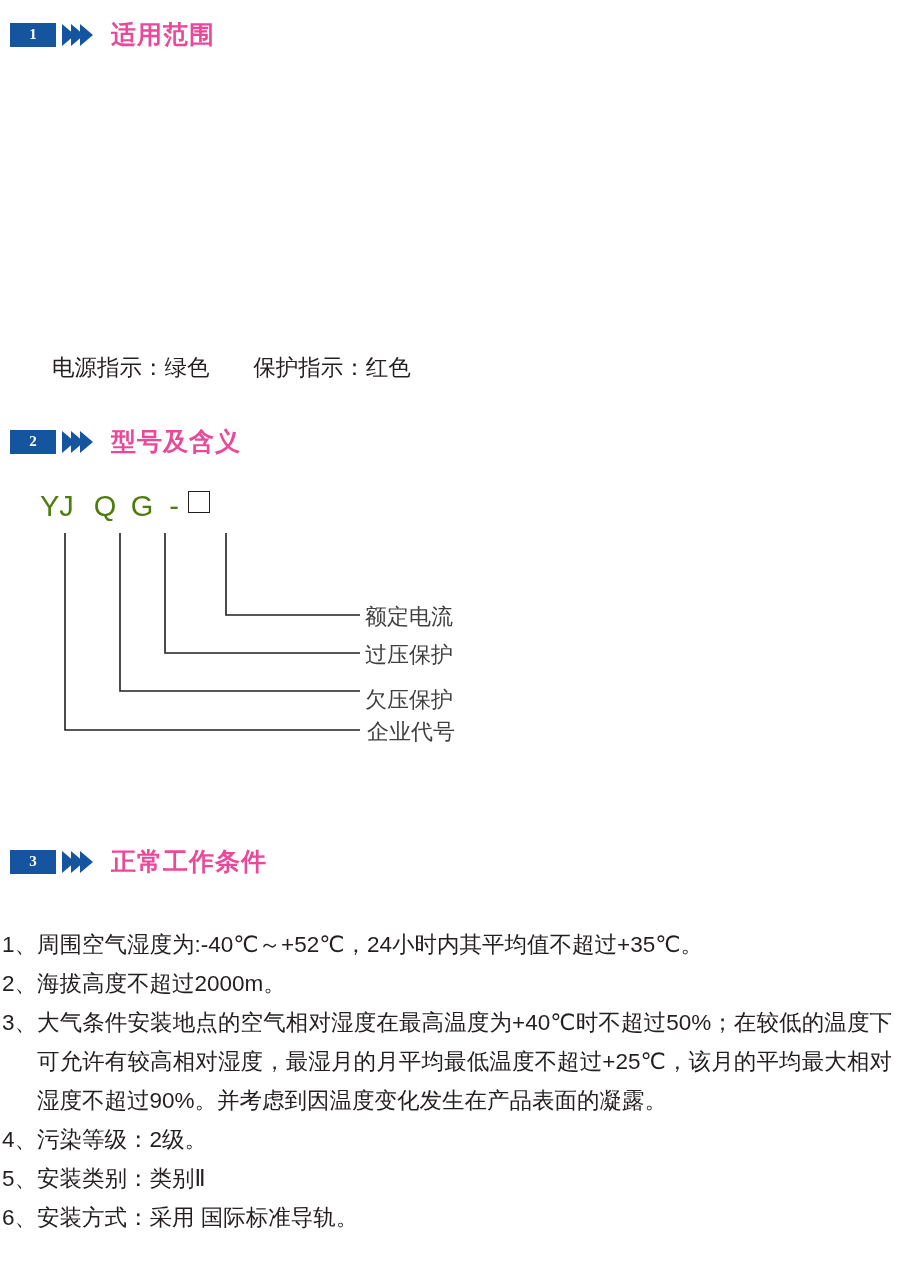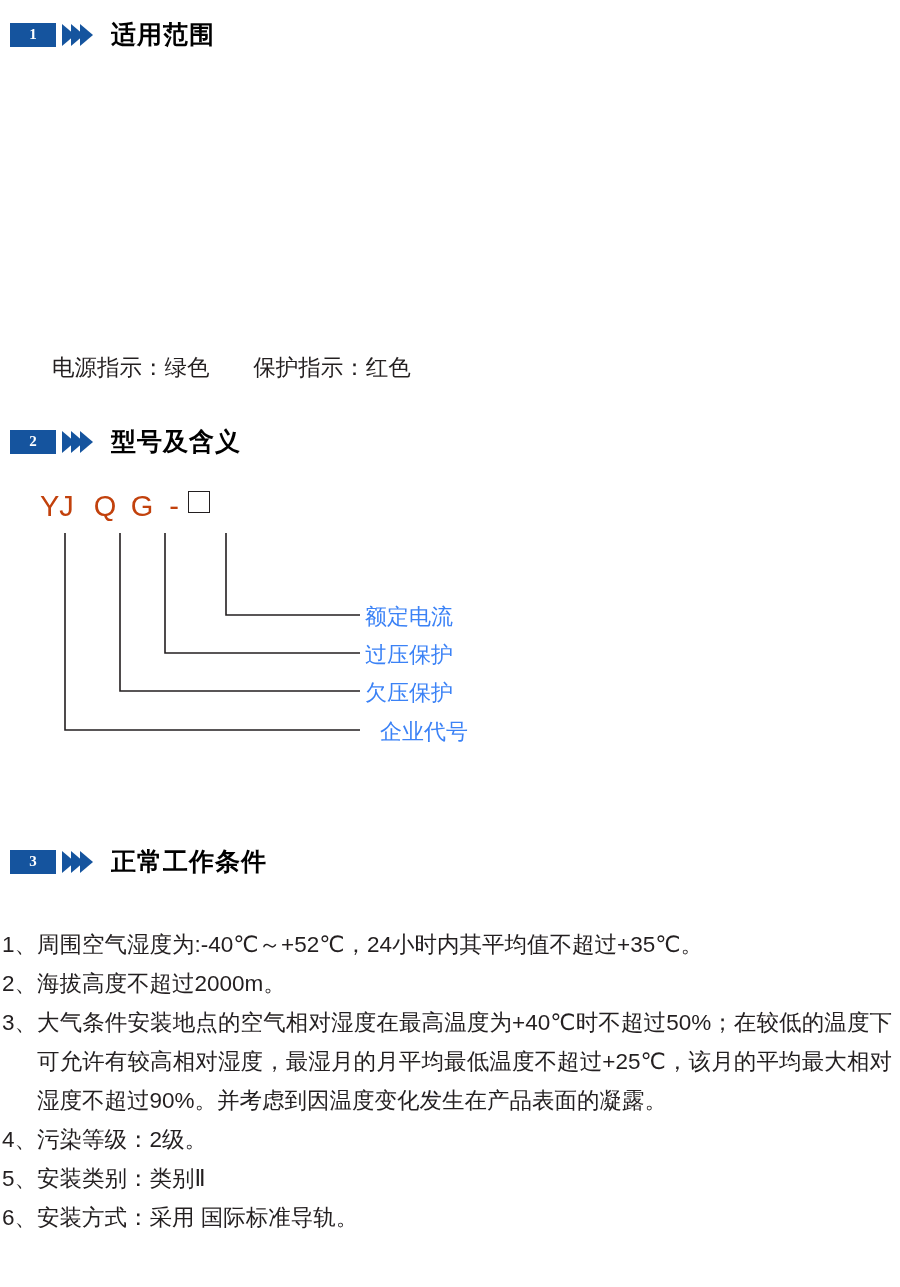--- a/index.html
+++ b/index.html
@@ -52,21 +52,21 @@
     height: 0;
     border-top: 11px solid transparent;
     border-bottom: 11px solid transparent;
     border-left: 13px solid #15549e;
     margin-right: -4px;
   }
   .sec-title {
     margin-left: 22px;
     font-size: 25px;
     font-weight: bold;
-    color: #000000;
+    color: #ec4899;
     letter-spacing: 1px;
   }
 
   
   .para {
     font-size: 22.5px;
     line-height: 40px;
     color: #231f20;
     letter-spacing: 0.3px;
     text-align: justify;
@@ -93,39 +93,39 @@
   #sec3-head { position: absolute; left: 10px; top: 845px; }
   #sec3-list { position: absolute; left: 2px; top: 925px; width: 890px; }
 
   
   .code-letters {
     position: absolute;
     left: 30px;
     top: 0px;
     font-size: 29px;
     letter-spacing: 0;
-    color: #c2410c;
+    color: #4d7c0f;
     font-family: "Liberation Sans", "DejaVu Sans", sans-serif;
   }
   .code-letters span { display: inline-block; }
   .l-yj { width: 46px; }
   .l-q  { width: 38px; text-align: center; }
   .l-g  { width: 36px; text-align: center; }
   .l-dash { width: 28px; text-align: center; }
   .box-sq {
     display: inline-block;
     width: 20px;
     height: 20px;
     border: 1.6px solid #231f20;
     vertical-align: 3px;
   }
   .lbl {
     position: absolute;
     font-size: 22px;
-    color: #3b82f6;
+    color: #404040;
     white-space: nowrap;
   }
   .diagram-svg {
     position: absolute;
     left: 0;
     top: 0;
   }
 
   
   .item {
@@ -184,22 +184,22 @@
 
       <polyline points="155,43 155,163 350,163" fill="none" stroke="#231f20" stroke-width="1.6"></polyline>
 
       <polyline points="110,43 110,201 350,201" fill="none" stroke="#231f20" stroke-width="1.6"></polyline>
 
       <polyline points="55,43 55,240 350,240" fill="none" stroke="#231f20" stroke-width="1.6"></polyline>
     </svg>
 
     <div class="lbl" style="left:355px; top:112px;">额定电流</div>
     <div class="lbl" style="left:355px; top:150px;">过压保护</div>
-    <div class="lbl" style="left:355px; top:188px;font-family:Liberation Mono, monospace;">欠压保护</div>
-    <div class="lbl" style="left:370px; top:227px;">企业代号</div>
+    <div class="lbl" style="left:355px; top:195px;font-family:Liberation Mono, monospace;">欠压保护</div>
+    <div class="lbl" style="left:357px; top:227px;">企业代号</div>
   </div>
 
   <div id="sec3-head" class="section-head">
     <div class="sec-num">3</div>
     <div class="chevrons">
       <span class="chev"></span>
       <span class="chev"></span>
       <span class="chev"></span>
     </div>
     <div class="sec-title">正常工作条件</div>

